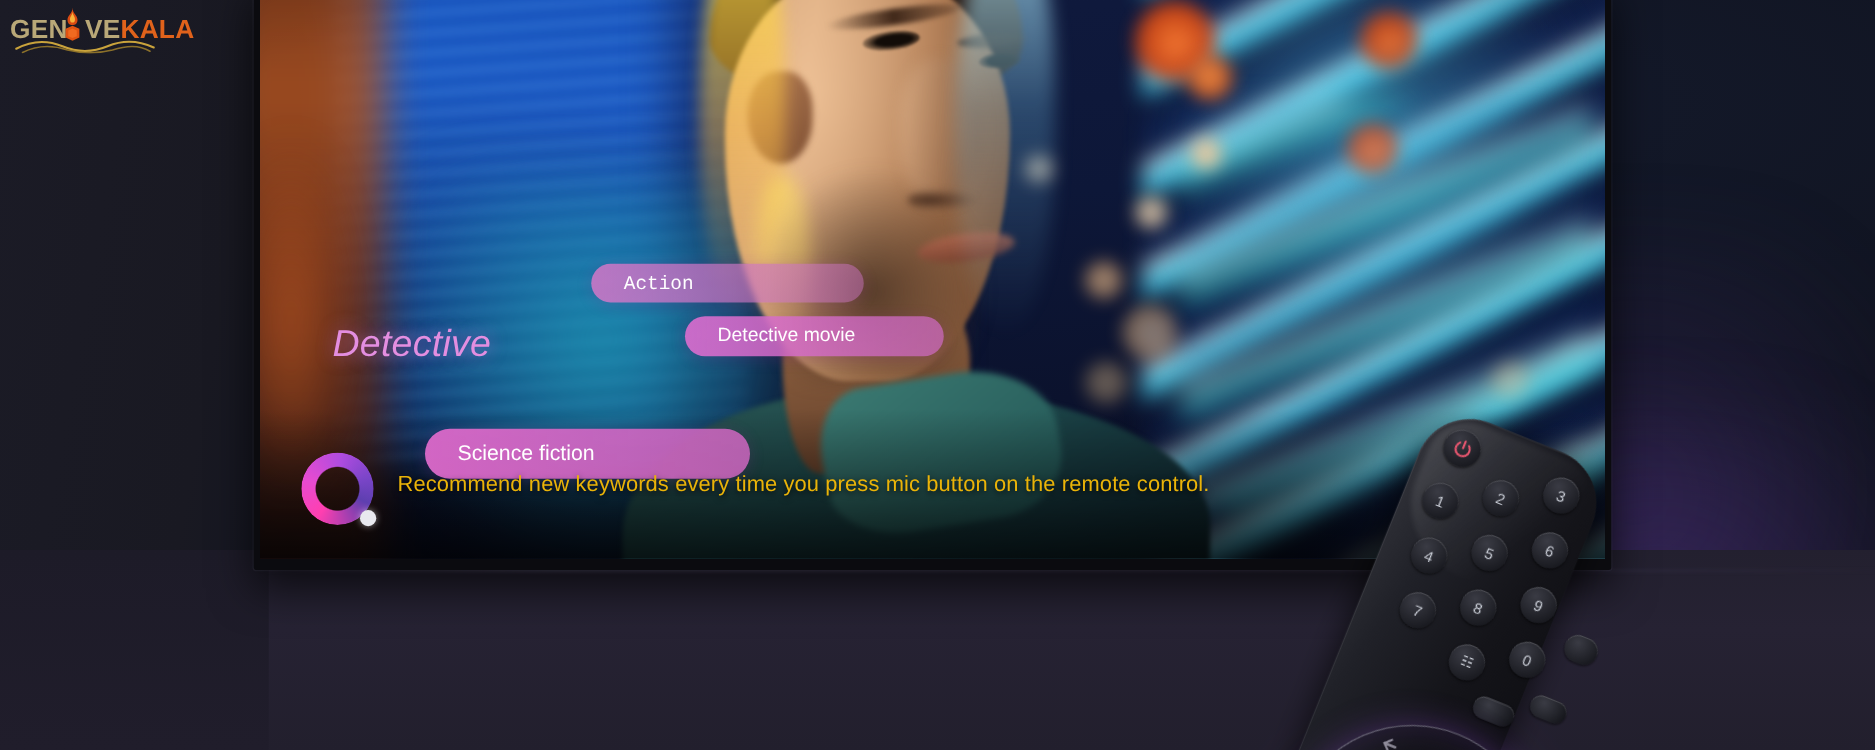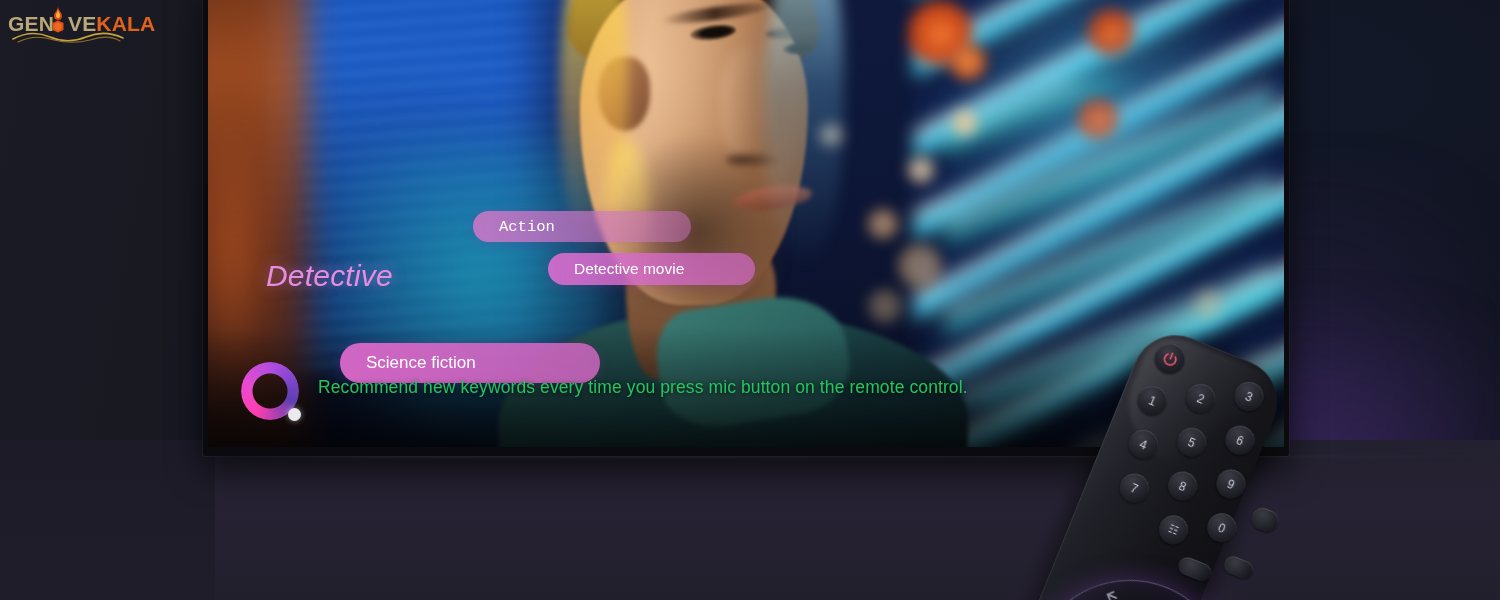--- a/index.html
+++ b/index.html
@@ -285,21 +285,21 @@
     -webkit-mask: radial-gradient(circle, transparent 0 17px, #000 18px);
             mask: radial-gradient(circle, transparent 0 17px, #000 18px);
     filter:drop-shadow(0 0 8px rgba(235,70,190,.55));
   }
   .assistant .dot{
     position:absolute; right:-2px; bottom:-1px; width:13px; height:13px; border-radius:50%;
     background:#e9e9ef; box-shadow:0 0 6px rgba(255,255,255,.5);
   }
   .caption{
     position:absolute; left:110px; top:388px;
-    font-size:17.5px; color:#22c55e; letter-spacing:.1px; white-space:nowrap;
+    font-size:17.5px; color:#eab308; letter-spacing:.1px; white-space:nowrap;
     text-shadow:0 1px 5px rgba(0,0,0,.85);
   }
 
   
   #remote{
     position:absolute; left:1120px; top:330px; width:360px; height:300px;
     transform:rotate(22deg);
     transform-origin:20% 10%;
   }
   .rm-body{

